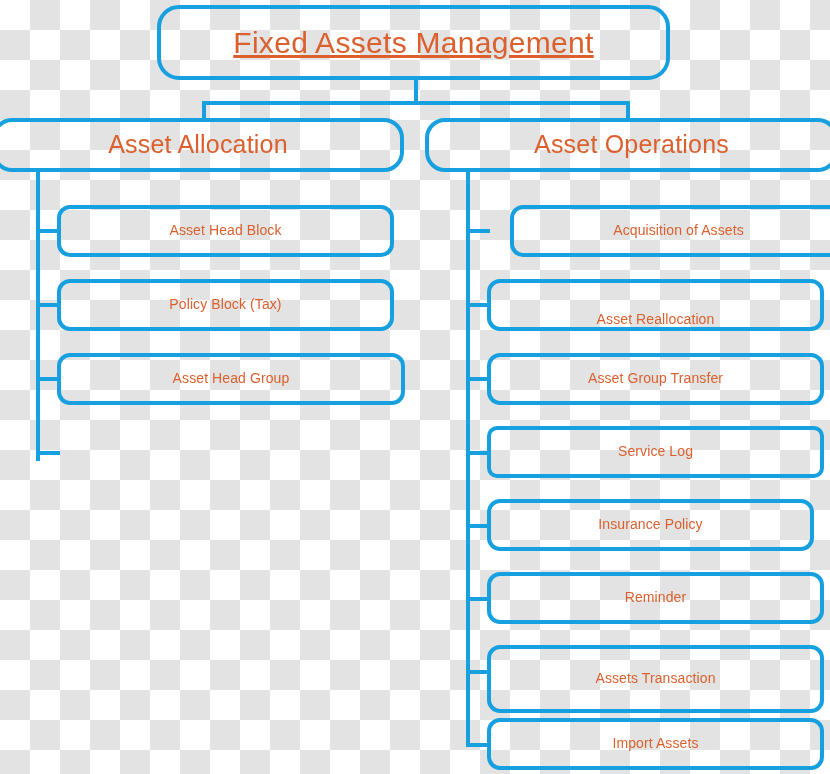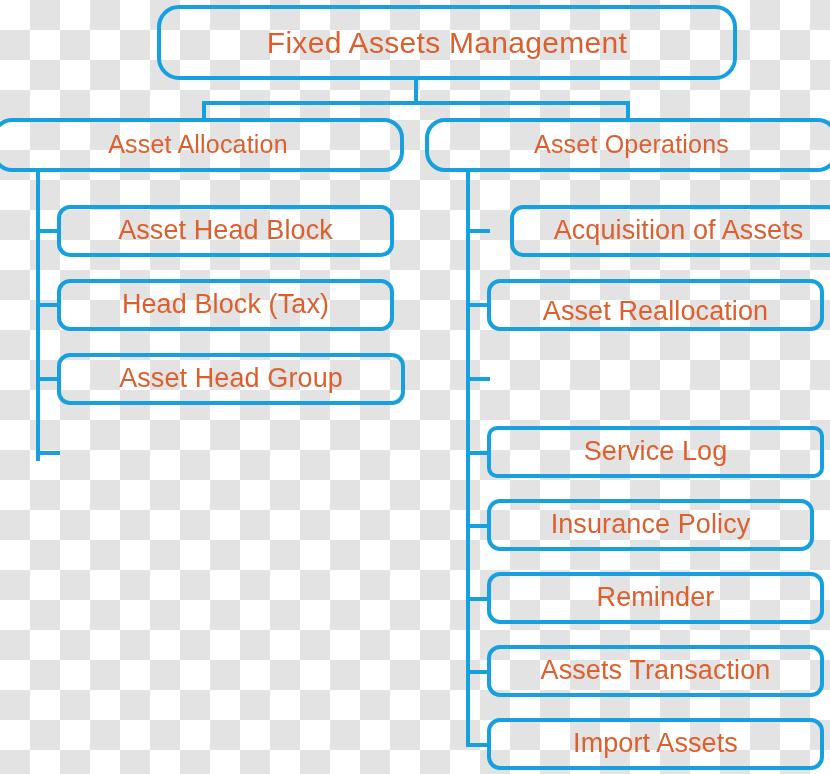--- a/index.html
+++ b/index.html
@@ -57,35 +57,35 @@
   }
 
   .node-branch {
     border-radius: 20px;
     font-size: 25px;
     letter-spacing: 0.2px;
   }
 
   .node-leaf {
     border-radius: 13px;
-    font-size: 27px;
+    font-size: 14px;
     letter-spacing: 0.1px;
   }
 
   .node-label {
     display: block;
     pointer-events: none;
   }
 </style>
 </head>
 <body>
 
 <div id="diagram">
 
-  <div class="node node-root" style="left:157px; top:5px; width:580px; height:75px;">
+  <div class="node node-root" style="left:157px; top:5px; width:513px; height:75px;text-decoration:underline;">
     <span class="node-label">Fixed Assets Management</span>
   </div>
 
   <div class="line line-v" style="left:414px; top:79px; height:26px;"></div>
 
   <div class="line line-h" style="left:202px; top:101px; width:428px;"></div>
 
   <div class="line line-v" style="left:202px; top:101px; height:20px;"></div>
 
   <div class="line line-v" style="left:626px; top:101px; height:20px;"></div>
@@ -98,21 +98,21 @@
 
   <div class="line line-h" style="left:36px; top:229px; width:24px;"></div>
   <div class="line line-h" style="left:36px; top:303px; width:24px;"></div>
   <div class="line line-h" style="left:36px; top:377px; width:24px;"></div>
   <div class="line line-h" style="left:36px; top:451px; width:24px;"></div>
 
   <div class="node node-leaf" style="left:57px; top:205px; width:337px; height:52px;">
     <span class="node-label">Asset Head Block</span>
   </div>
   <div class="node node-leaf" style="left:57px; top:279px; width:337px; height:52px;">
-    <span class="node-label">Head Block (Tax)</span>
+    <span class="node-label">Policy Block (Tax)</span>
   </div>
   <div class="node node-leaf" style="left:57px; top:353px; width:348px; height:52px;">
     <span class="node-label">Asset Head Group</span>
   </div>
 
   <div class="node node-branch" style="left:425px; top:118px; width:413px; height:54px;">
     <span class="node-label">Asset Operations</span>
   </div>
 
   <div class="line line-v" style="left:466px; top:171px; height:575px;"></div>
@@ -125,29 +125,32 @@
   <div class="line line-h" style="left:466px; top:597px; width:24px;"></div>
   <div class="line line-h" style="left:466px; top:670px; width:24px;"></div>
   <div class="line line-h" style="left:466px; top:743px; width:24px;"></div>
 
   <div class="node node-leaf" style="left:510px; top:205px; width:337px; height:52px;">
     <span class="node-label">Acquisition of Assets</span>
   </div>
   <div class="node node-leaf" style="left:487px; top:279px; width:337px; height:52px;align-items:flex-end;">
     <span class="node-label">Asset Reallocation</span>
   </div>
+  <div class="node node-leaf" style="left:487px; top:353px; width:337px; height:52px;">
+    <span class="node-label">Asset Group Transfer</span>
+  </div>
   <div class="node node-leaf" style="left:487px; top:426px; width:337px; height:52px;border-radius:10px;">
     <span class="node-label">Service Log</span>
   </div>
   <div class="node node-leaf" style="left:487px; top:499px; width:327px; height:52px;">
     <span class="node-label">Insurance Policy</span>
   </div>
   <div class="node node-leaf" style="left:487px; top:572px; width:337px; height:52px;">
     <span class="node-label">Reminder</span>
   </div>
-  <div class="node node-leaf" style="left:487px; top:645px; width:337px; height:52px;">
+  <div class="node node-leaf" style="left:487px; top:645px; width:337px; height:68px;">
     <span class="node-label">Assets Transaction</span>
   </div>
   <div class="node node-leaf" style="left:487px; top:718px; width:337px; height:52px;">
     <span class="node-label">Import Assets</span>
   </div>
 
 </div>
 
 </body></html>

